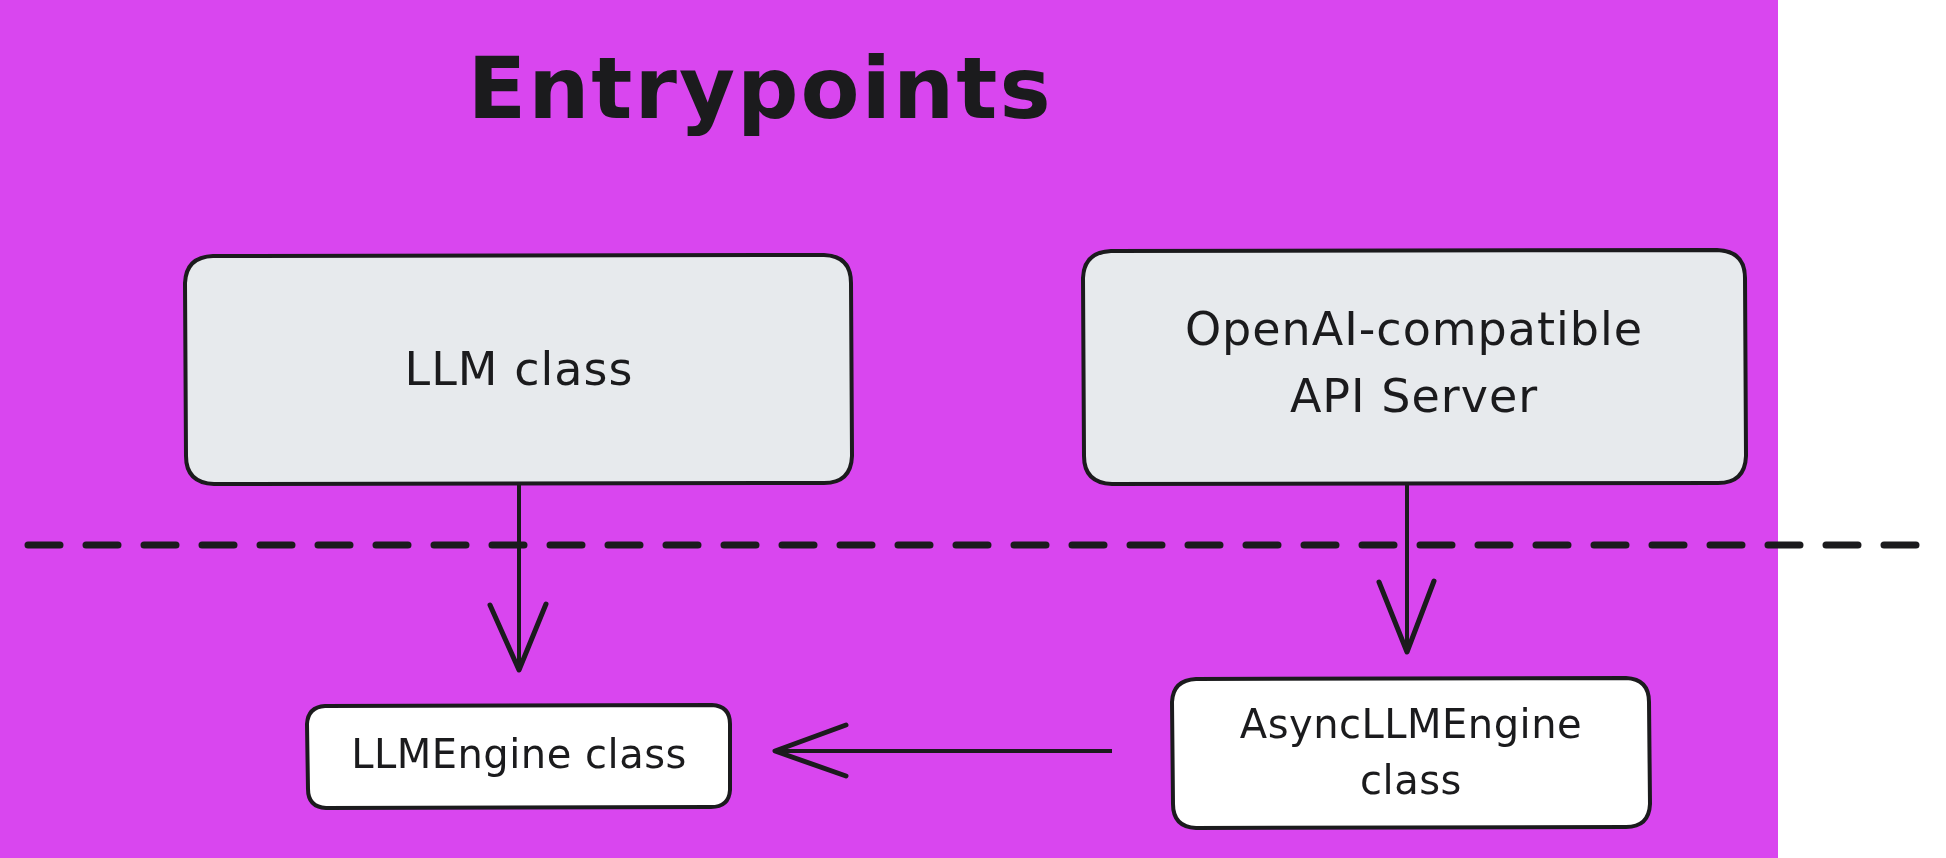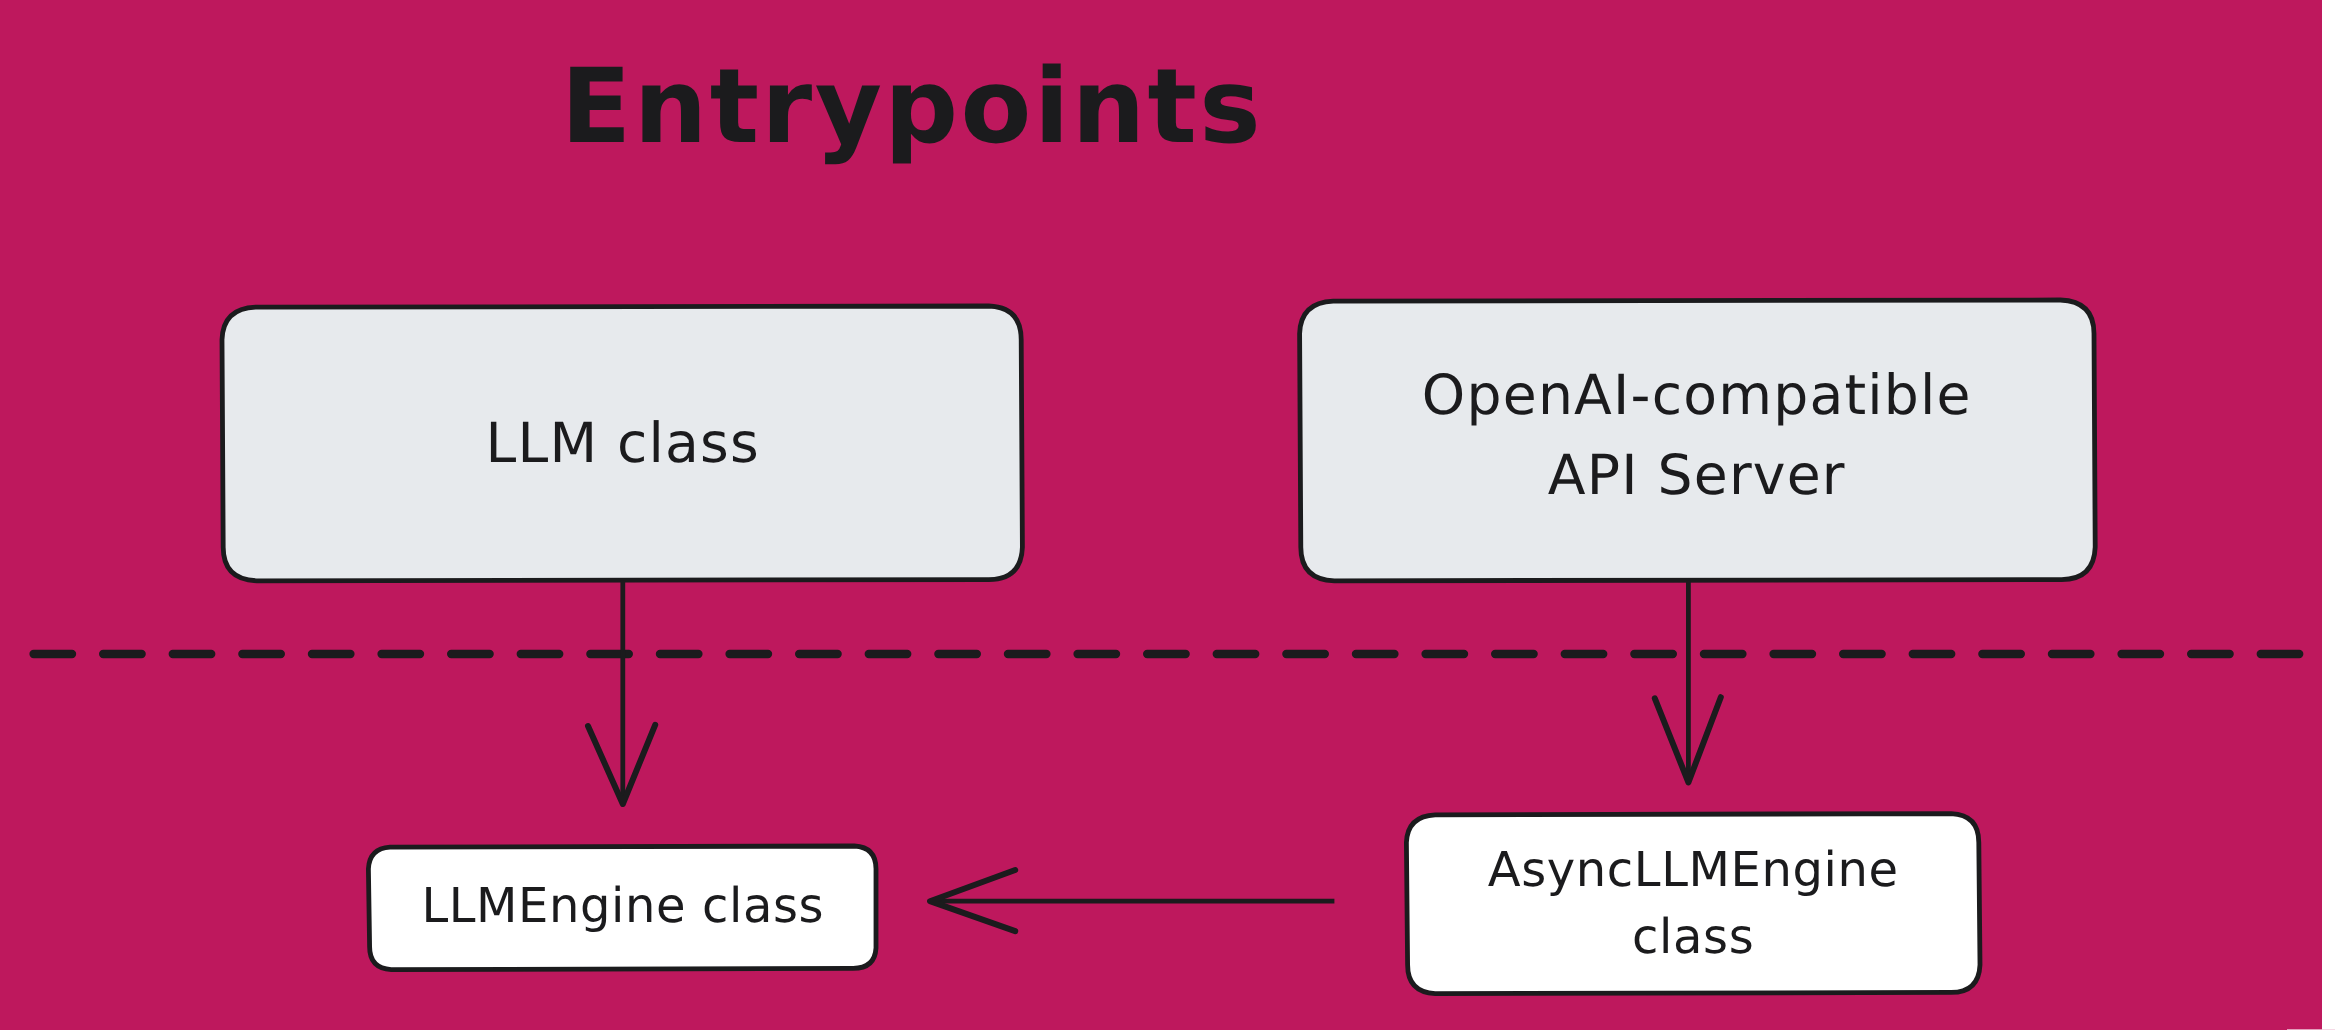--- a/index.html
+++ b/index.html
@@ -8,23 +8,23 @@
     background: #ffffff;
   }
   body {
     width: 1946px;
     height: 858px;
     overflow: hidden;
     font-family: "DejaVu Sans", sans-serif;
   }
   #canvas {
     position: relative;
-    width: 1935px;
+    width: 1778px;
     height: 858px;
-    background: #be185d;
+    background: #d946ef;
   }
   svg#diagram {
     position: absolute;
     top: 0;
     left: 0;
     width: 1946px;
     height: 858px;
   }
   .hand-text {
     font-family: "DejaVu Sans", sans-serif;

